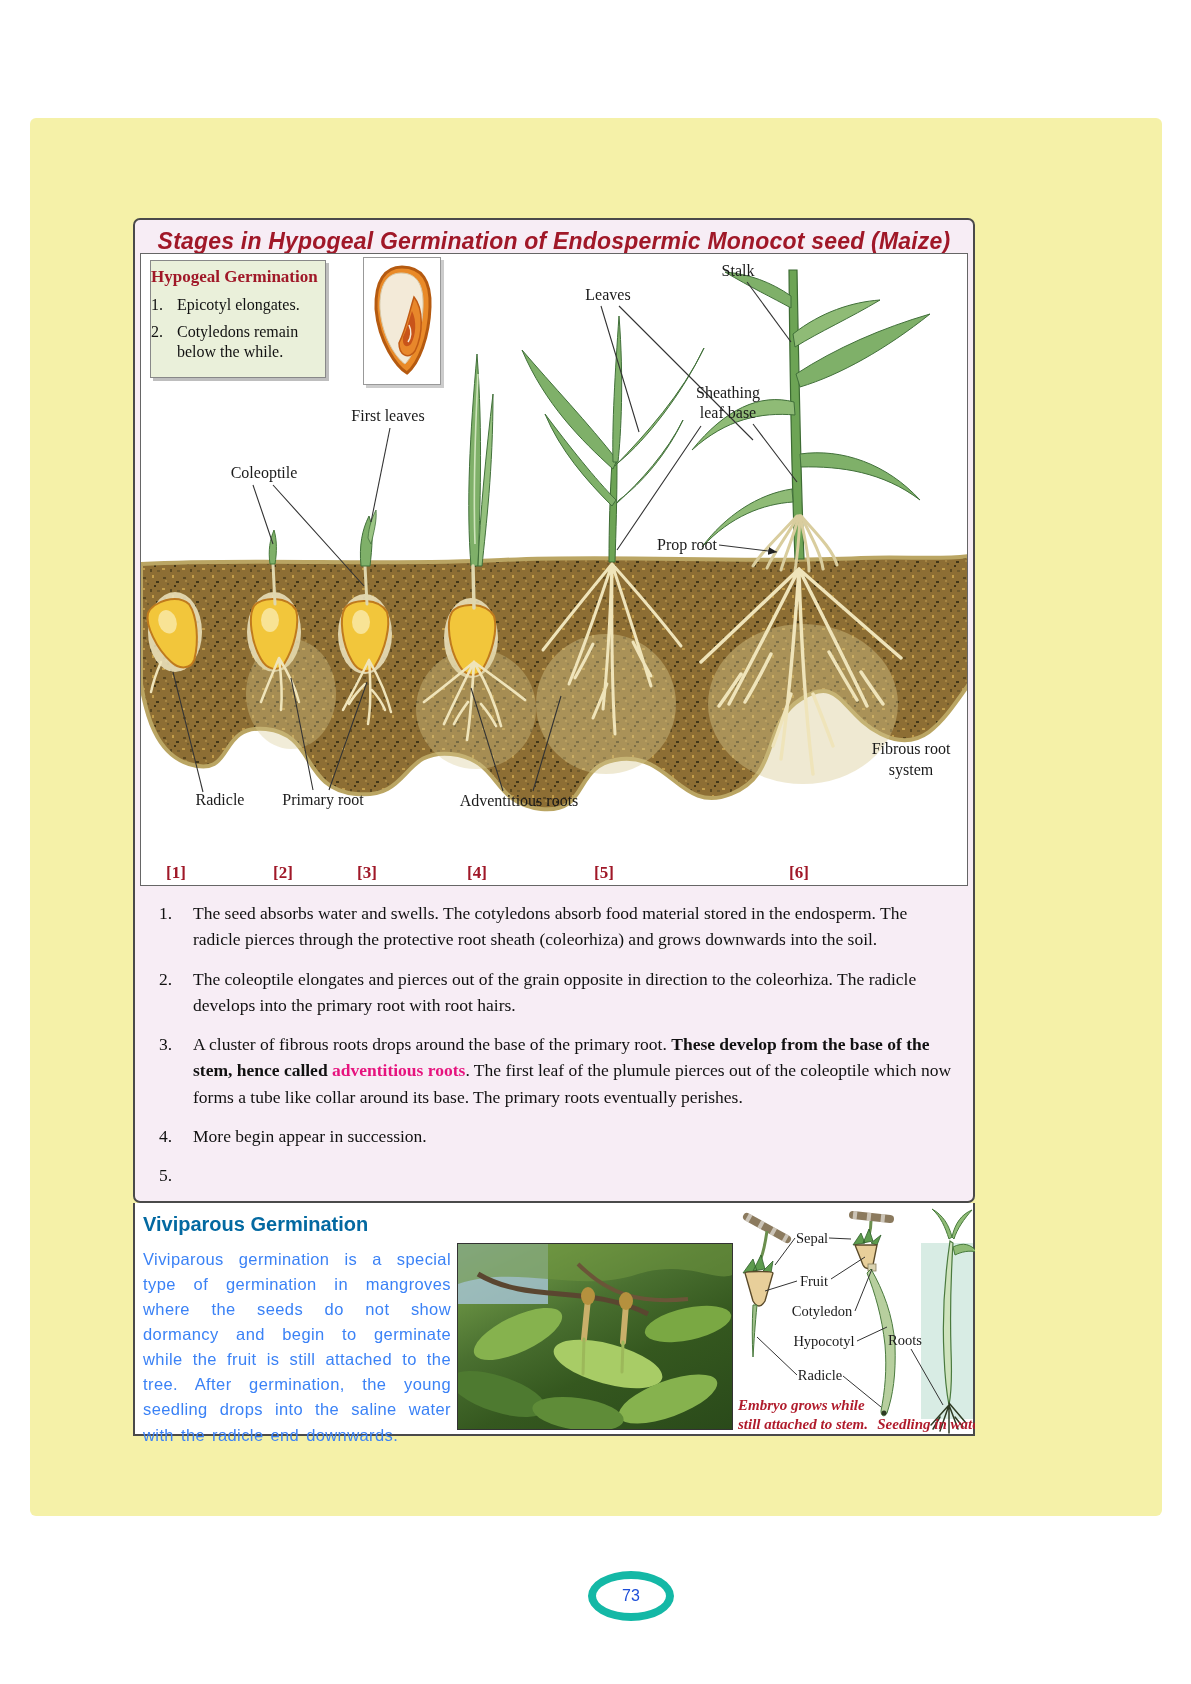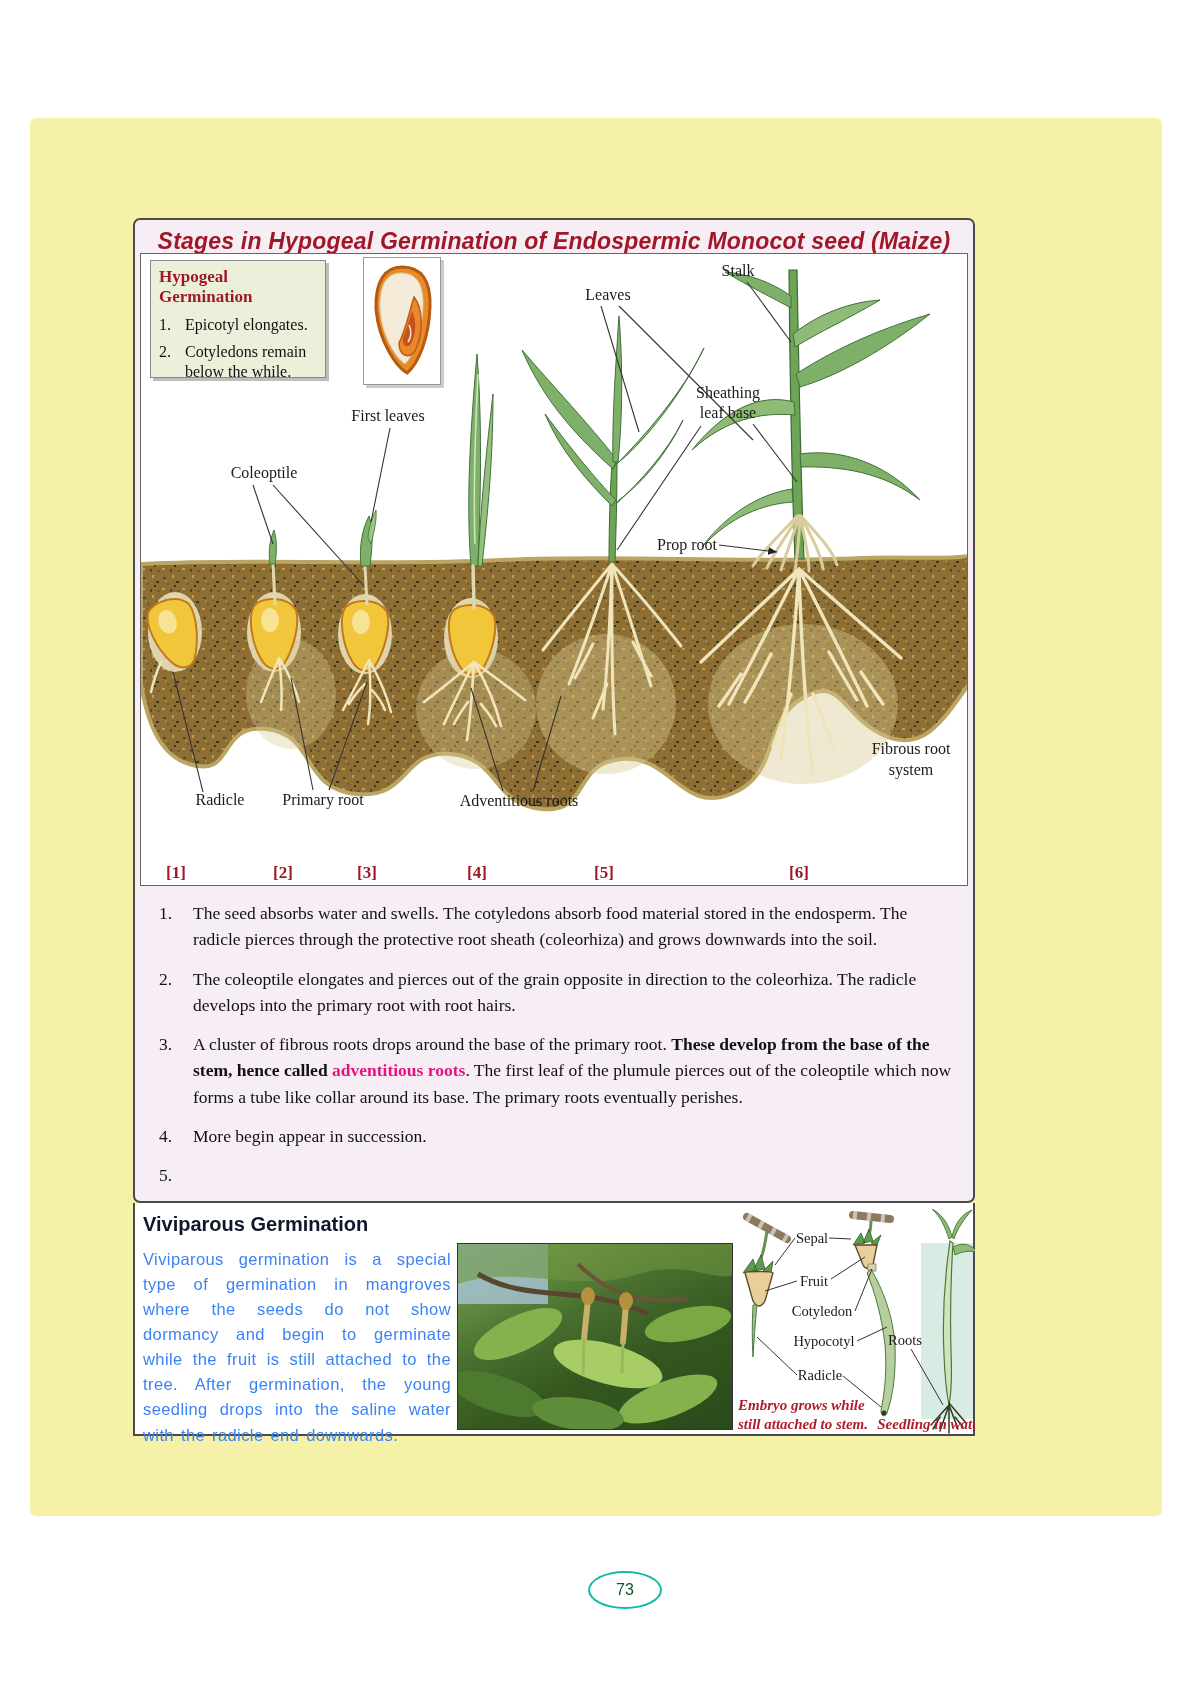--- a/index.html
+++ b/index.html
@@ -10,53 +10,53 @@
   
   #figure-box{left:103px;top:100px;width:842px;height:985px;background:#f7edf5;
               border:2px solid #4a4a4a;border-radius:7px;box-sizing:border-box;}
   #figure-title{left:0;top:8px;width:100%;text-align:center;
                 font-family:"Liberation Sans",sans-serif;font-weight:bold;font-style:italic;
                 font-size:23px;color:#a01828;letter-spacing:.2px;}
   #diagram-area{left:5px;top:33px;width:828px;height:633px;background:#ffffff;
                 border:1px solid #666;box-sizing:border-box;overflow:hidden;}
   #info-box{left:9px;top:6px;width:176px;height:118px;background:#eaf0da;
             border:1px solid #888;box-shadow:3px 3px 0 rgba(110,110,110,.45);
-            padding:6px 8px;box-sizing:border-box;}
+            padding:6px 0;box-sizing:border-box;}
   #info-title{font-size:17px;font-weight:bold;color:#a01828;margin-bottom:8px;}
   .info-item{display:flex;font-size:16px;line-height:1.25;margin-bottom:7px;}
   .info-num{width:26px;flex:0 0 26px;}
   #seed-box{left:222px;top:3px;width:76px;height:126px;background:#fff;border:1px solid #999;
             box-shadow:3px 3px 0 rgba(110,110,110,.35);display:flex;align-items:center;justify-content:center;}
   svg text{font-family:"Liberation Serif",serif;fill:#1a1a1a;}
   .dlabel{font-size:16px;}
   .stage-num{font-size:17px;font-weight:bold;fill:#a01828;}
   .leader{stroke:#333;stroke-width:1.1;fill:none;}
   
   #steps{left:8px;top:668px;width:824px;padding:12px 14px 0 8px;box-sizing:border-box;}
   .step{display:flex;margin-bottom:13px;font-size:17.5px;line-height:1.5;}
   .step-num{flex:0 0 34px;text-align:left;padding-left:8px;}
   .step-text{margin:0;}
   .hl{color:#e6137e;}
   
   #viv-band{left:103px;top:1085px;width:842px;height:233px;background:#ffffff;
             border:2px solid #4a4a4a;border-top:none;box-sizing:border-box;}
   #viv-heading{left:8px;top:10px;font-family:"Liberation Sans",sans-serif;font-weight:bold;
-               font-size:20px;color:#0f172a;}
+               font-size:20px;color:#0369a1;}
   #viv-paragraph{left:8px;top:44px;width:308px;font-family:"Liberation Sans",sans-serif;
                  font-size:16.5px;line-height:1.52;letter-spacing:.4px;word-spacing:2px;
                  text-align:justify;color:#3b82f6;}
   #viv-photo{left:322px;top:40px;width:276px;height:187px;border:1px solid #333;box-sizing:border-box;
              background:linear-gradient(155deg,#8fb3c8 0%,#6d9645 14%,#4a7030 38%,#35581f 62%,#2a4a1a 100%);overflow:hidden;}
   
   .cap{font-size:15px;font-weight:bold;font-style:italic;fill:#b01c2c;}
   .slabel{font-size:14.5px;}
   
-  #page-oval{left:558px;top:1453px;width:70px;height:34px;background:#fff;border:2px solid #14b8a6;
+  #page-oval{left:558px;top:1453px;width:70px;height:34px;background:#fff;border:8px solid #14b8a6;
              border-radius:50%;display:flex;align-items:center;justify-content:center;
-             font-family:"Liberation Sans",sans-serif;font-size:16px;color:#14532d;}
+             font-family:"Liberation Sans",sans-serif;font-size:16px;color:#1d4ed8;}
 </style>
 </head>
 <body>
 
 <div id="page">
   <div id="yellow-panel" class="abs">
 
     <div id="figure-box" class="abs">
       <div id="figure-title" class="abs">Stages in Hypogeal Germination of Endospermic Monocot seed (Maize)</div>
 

